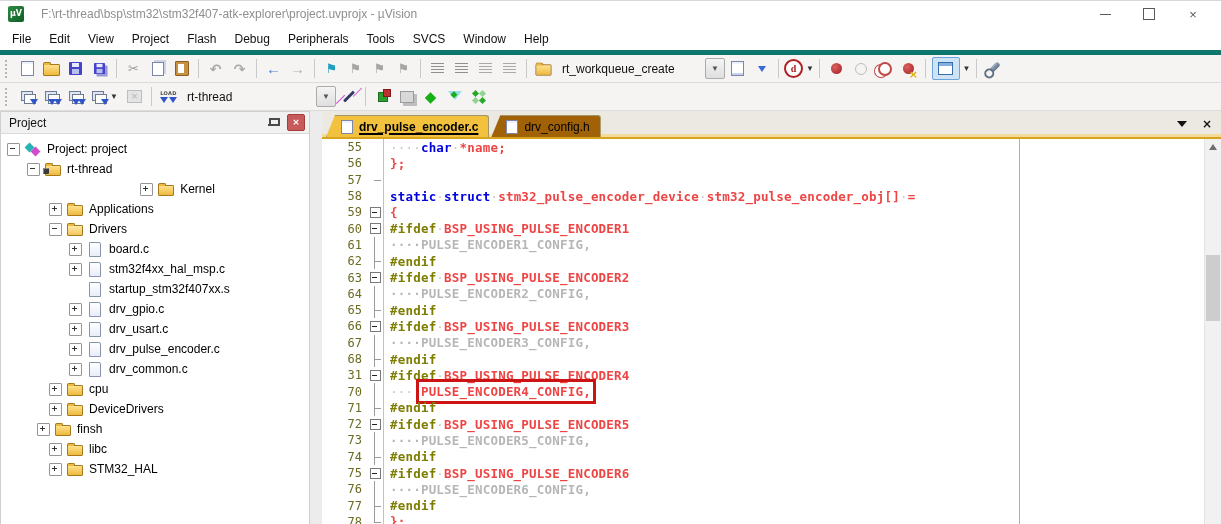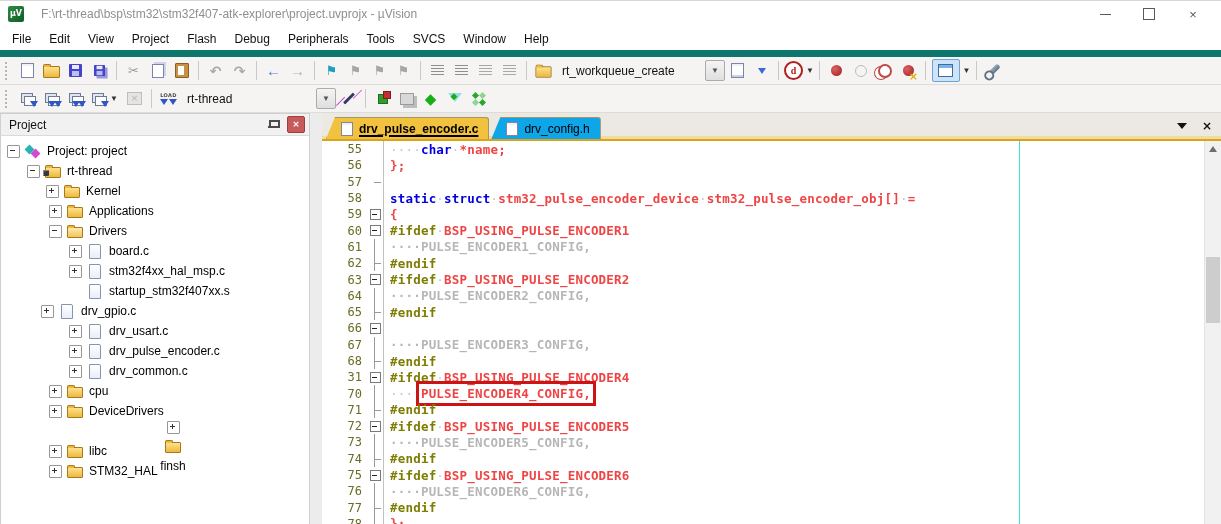--- a/index.html
+++ b/index.html
@@ -12,21 +12,21 @@
   .titlebar{height:26px;flex:none;display:flex;align-items:center;background:#ffffff;padding-left:8px;gap:17px}
   .appicon{width:16px;height:16px;flex:none;border-radius:2px;background:linear-gradient(135deg,#2e8b40,#0f5e28);
            color:#fff;font:bold 8px/16px "DejaVu Sans",sans-serif;text-align:center}
   .title-text{color:#8f8f8f;font-size:12px}
   .winbtns{margin-left:auto;display:flex;align-items:center;gap:0;padding-right:6px}
   .wbtn{width:44px;height:24px;display:flex;align-items:center;justify-content:center;color:#5a5a5a;font-size:13px}
   .wbtn .box{width:10px;height:10px;border:1px solid #5a5a5a}
   .wbtn .minus{width:11px;height:1px;background:#5a5a5a}
 
   
-  .menubar{height:23px;flex:none;display:flex;align-items:center;background:#fff;padding-left:3px;border-bottom:7px solid #0f766e}
+  .menubar{height:23px;flex:none;display:flex;align-items:center;background:#fff;padding-left:3px;border-bottom:5px solid #0f766e}
   .menu-item{padding:0 9px;color:#111}
 
   
   .toolbar{height:27px;flex:none;display:flex;align-items:center;background:#f5f4f2;padding:0 3px;border-bottom:1px solid #dcdcdc;gap:1px}
   .drag{width:4px;height:18px;border-left:2px dotted #b6b6b6;margin:0 4px 0 2px;flex:none}
   .sep{width:1px;height:19px;background:#c9c9c9;margin:0 4px;flex:none}
   .tbtn{min-width:23px;height:23px;display:flex;align-items:center;justify-content:center;border-radius:2px;flex:none;position:relative}
   .g{font-family:"DejaVu Sans",sans-serif}
 
   .pg{width:11px;height:13px;background:#fff;border:1px solid #7d86a8;box-shadow:inset 0 2px 0 #eef1fa}
@@ -385,21 +385,21 @@
             </span>
             <span class="tlabel">Project: project</span>
           </div>
           <div class="trow" style="padding-left: 26px;">
             <span class="exp"></span>
             <span class="tico target">
               <span class="folder"></span>
             </span>
             <span class="tlabel">rt-thread</span>
           </div>
-          <div class="trow" style="padding-left: 45px;">
+          <div class="trow" style="padding-left: 45px; justify-content: center;">
             <span class="exp plus"></span>
             <span class="tico">
               <span class="folder"></span>
             </span>
             <span class="tlabel">Kernel</span>
           </div>
           <div class="trow" style="padding-left: 48px;">
             <span class="exp plus"></span>
             <span class="tico">
               <span class="folder"></span>
@@ -427,21 +427,21 @@
             </span>
             <span class="tlabel">stm32f4xx_hal_msp.c</span>
           </div>
           <div class="trow" style="padding-left: 68px;">
             <span class="exp hidden"></span>
             <span class="tico">
               <span class="filepg"></span>
             </span>
             <span class="tlabel">startup_stm32f407xx.s</span>
           </div>
-          <div class="trow" style="padding-left: 40px;">
+          <div class="trow" style="padding-left: 68px;">
             <span class="exp plus"></span>
             <span class="tico">
               <span class="filepg"></span>
             </span>
             <span class="tlabel">drv_gpio.c</span>
           </div>
           <div class="trow" style="padding-left: 68px;">
             <span class="exp plus"></span>
             <span class="tico">
               <span class="filepg"></span>
@@ -469,21 +469,21 @@
             </span>
             <span class="tlabel">cpu</span>
           </div>
           <div class="trow" style="padding-left: 48px;">
             <span class="exp plus"></span>
             <span class="tico">
               <span class="folder"></span>
             </span>
             <span class="tlabel">DeviceDrivers</span>
           </div>
-          <div class="trow" style="padding-left: 36px; flex-direction: column;">
+          <div class="trow" style="padding-left: 36px;">
             <span class="exp plus"></span>
             <span class="tico">
               <span class="folder"></span>
             </span>
             <span class="tlabel">finsh</span>
           </div>
           <div class="trow" style="padding-left: 48px;">
             <span class="exp plus"></span>
             <span class="tico">
               <span class="folder"></span>
@@ -502,21 +502,21 @@
 
     <div class="splitter"></div>
 
     <div class="editor">
       <div class="tabbar">
         <span style="display:flex;align-items:flex-end">
             <span class="tab active" style="background: rgb(242, 193, 61);">
               <span class="doc"></span>
               <span class="tab-label">drv_pulse_encoder.c</span>
             </span>
-            <span class="tab" style="background: #0ea5e9; text-align: right;">
+            <span class="tab" style="background: #a16207; text-align: right;">
               <span class="doc"></span>
               <span class="tab-label">drv_config.h</span>
             </span>
           </span>
         <span class="tabctrl">
           <span class="tri-down"></span>
           <span class="xclose">×</span>
         </span>
       </div>
       <div class="editor-body">
@@ -572,20 +572,21 @@
               <span class="ct"><span class="c-gray">····PULSE_ENCODER2_CONFIG,</span></span>
             </div>
             <div class="cl">
               <span class="num">65</span>
               <span class="f f-te"></span>
               <span class="ct"><span class="c-pp">#endif</span></span>
             </div>
             <div class="cl">
               <span class="num">66</span>
               <span class="f f-box"></span>
+              <span class="ct"><span class="c-pp">#ifdef</span><span class="c-ws">·</span><span class="c-id">BSP_USING_PULSE_ENCODER3</span></span>
             </div>
             <div class="cl">
               <span class="num">67</span>
               <span class="f f-v"></span>
               <span class="ct"><span class="c-gray">····PULSE_ENCODER3_CONFIG,</span></span>
             </div>
             <div class="cl">
               <span class="num">68</span>
               <span class="f f-te"></span>
               <span class="ct"><span class="c-pp">#endif</span></span>

